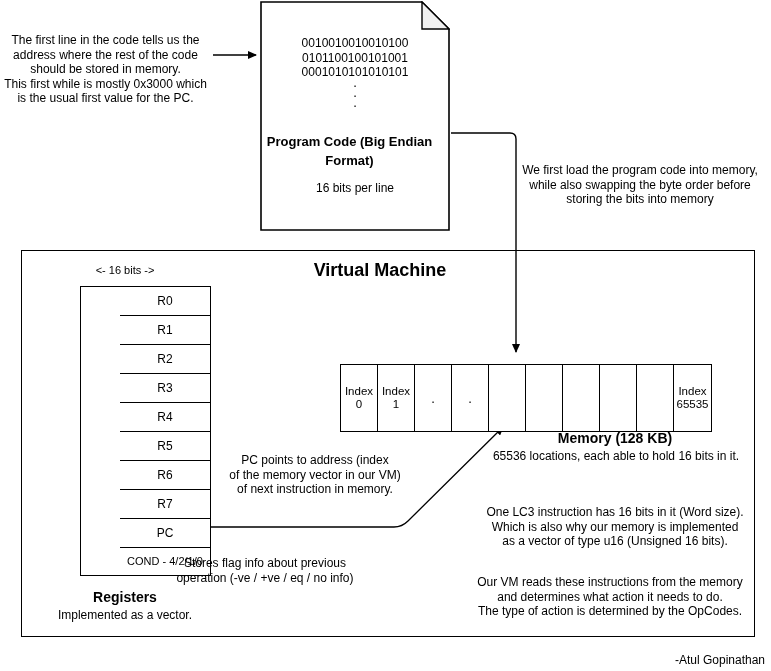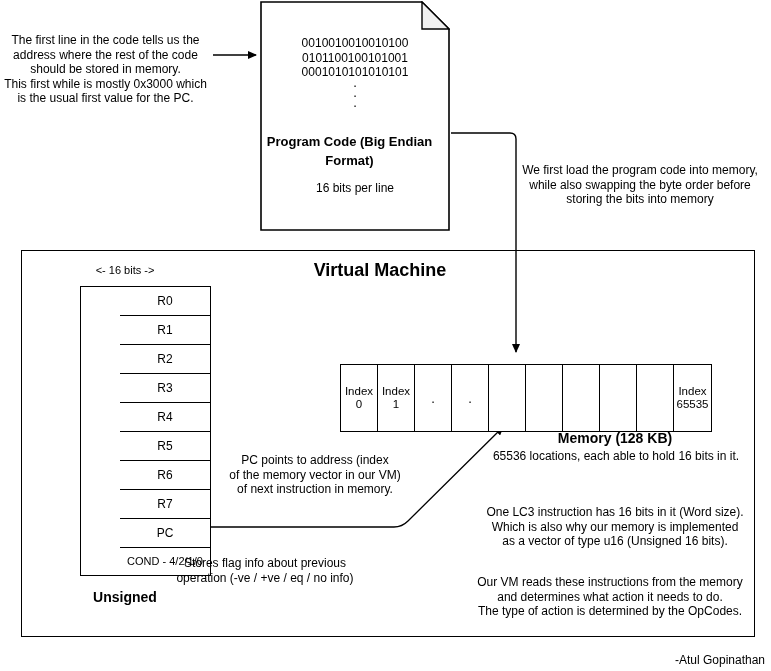--- a/index.html
+++ b/index.html
@@ -287,22 +287,23 @@
     <div class="reg-cell">R2</div>
     <div class="reg-cell">R3</div>
     <div class="reg-cell">R4</div>
     <div class="reg-cell">R5</div>
     <div class="reg-cell">R6</div>
     <div class="reg-cell">R7</div>
     <div class="reg-cell">PC</div>
     <div class="reg-cell cond">COND - 4/2/1/0</div>
   </div>
 
-  <div class="txt bold" id="reg-title">Unsigned</div>
-
+  <div class="txt bold" id="reg-title">Registers</div>
+
+  <div class="txt" id="reg-sub">Implemented as a vector.</div>
 
   <div class="txt" id="pc-note">PC points to address (index
 of the memory vector in our VM)
 of next instruction in memory.</div>
 
   <div class="txt" id="cond-note">Stores flag info about previous
 operation (-ve / +ve / eq / no info)</div>
 
   <div id="mem-row">
     <div class="mem-cell">Index

